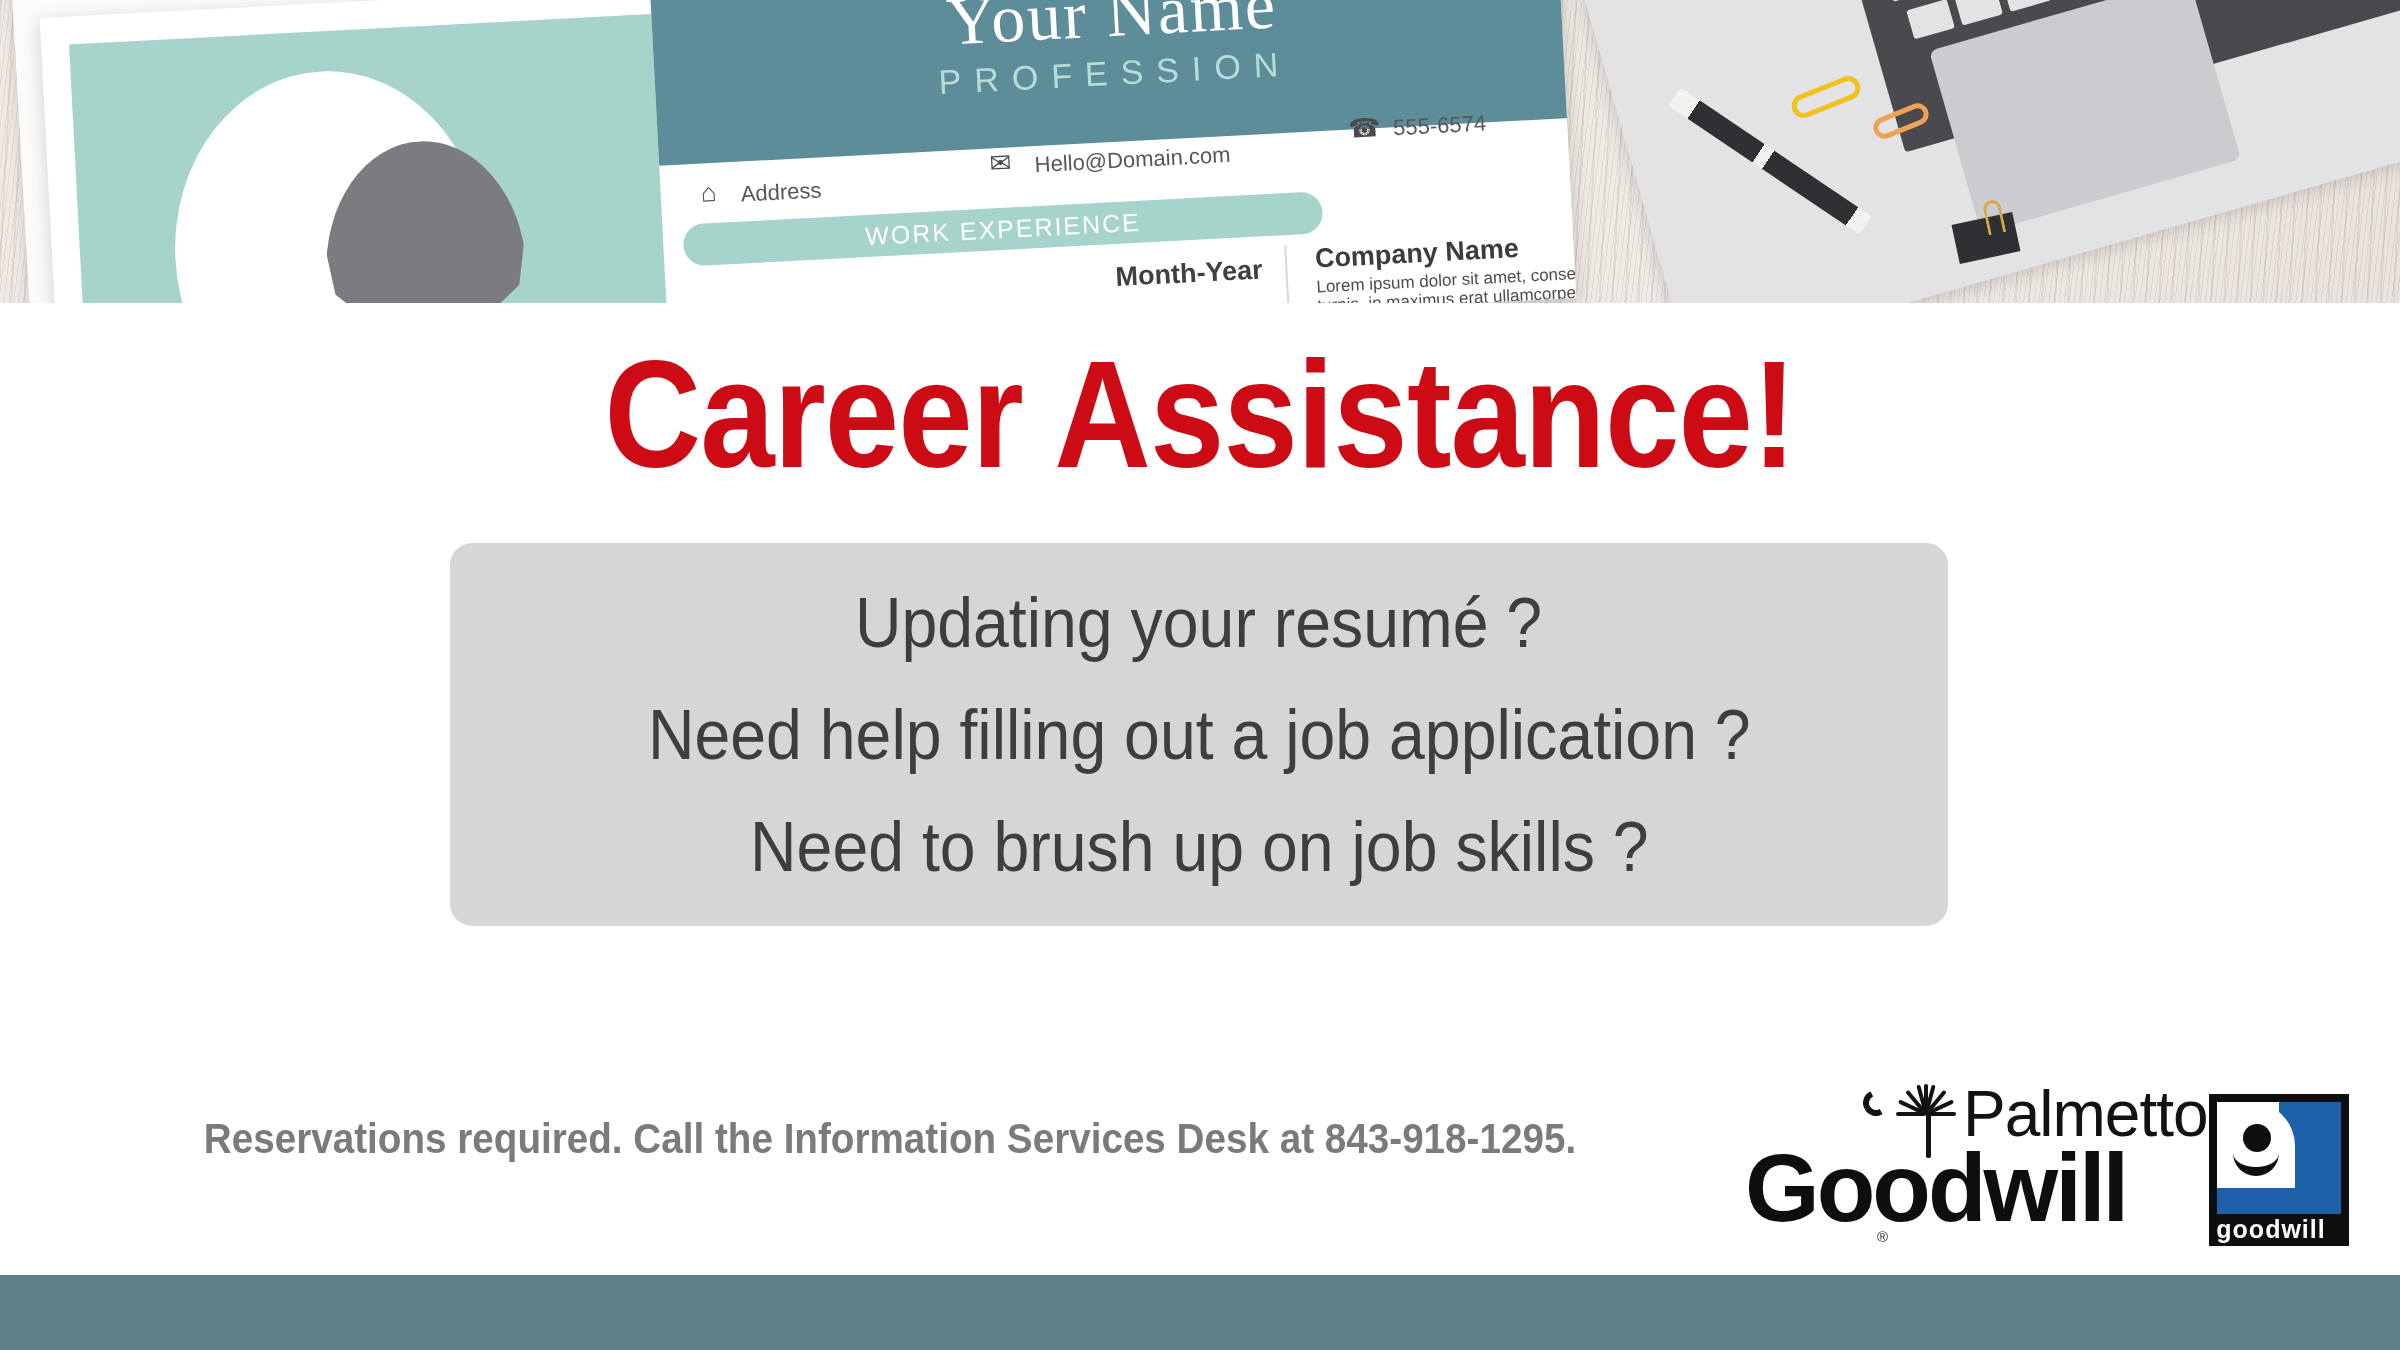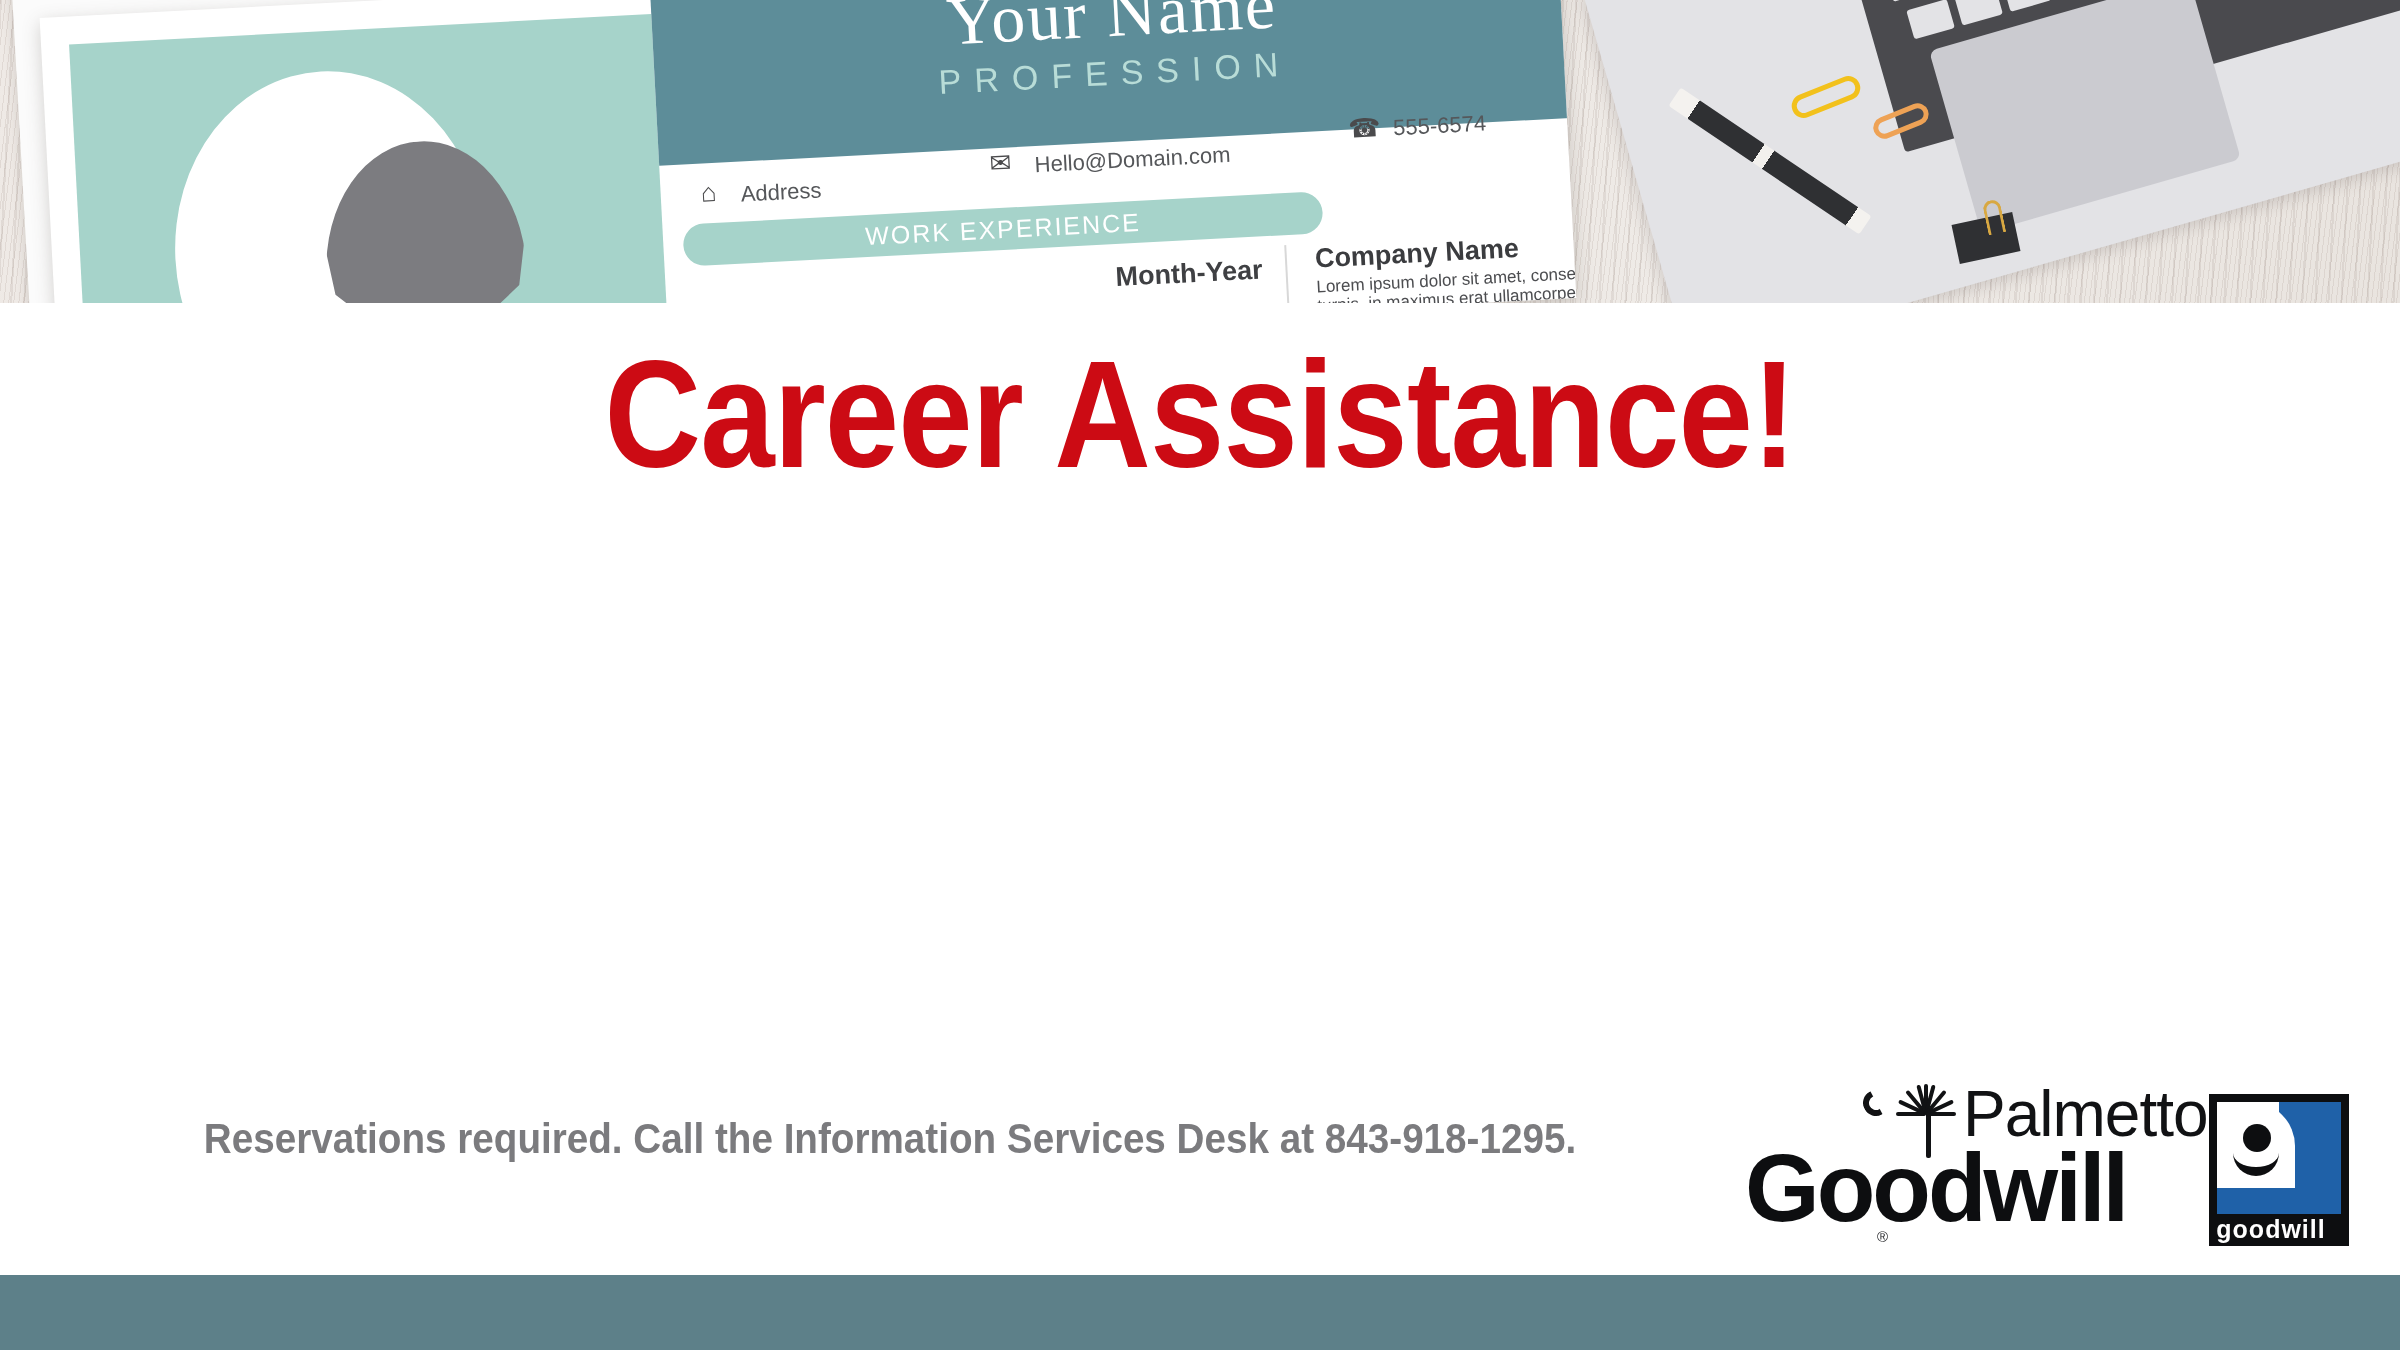--- a/index.html
+++ b/index.html
@@ -286,20 +286,25 @@
         <div class="monthyear">Month-Year</div>
         <div class="vrule"></div>
         <div class="company">Company Name</div>
         <div class="lorem">Lorem ipsum dolor sit amet, consectetur adipiscing elit. Integer vestibulum tristique turpis, in maximus erat ullamcorper ut. Class aptent taciti sociosqu ad litora.</div>
       </div>
     </div>
   </div>
 
   <div id="title">Career Assistance!</div>
 
+  <div id="qbox">
+    <div class="qline">Updating your resumé ?</div>
+    <div class="qline">Need help filling out a job application ?</div>
+    <div class="qline">Need to brush up on job skills ?</div>
+  </div>
 
 
   <div id="reservations">Reservations required. Call the Information Services Desk at 843-918-1295.</div>
 
   <div id="logo">
     <div class="palmetto-wrap">
       <div class="moon"></div>
       <div class="palm">
         <div class="palm-trunk"></div>
         <div class="frond" style="transform:rotate(180deg)"></div>

